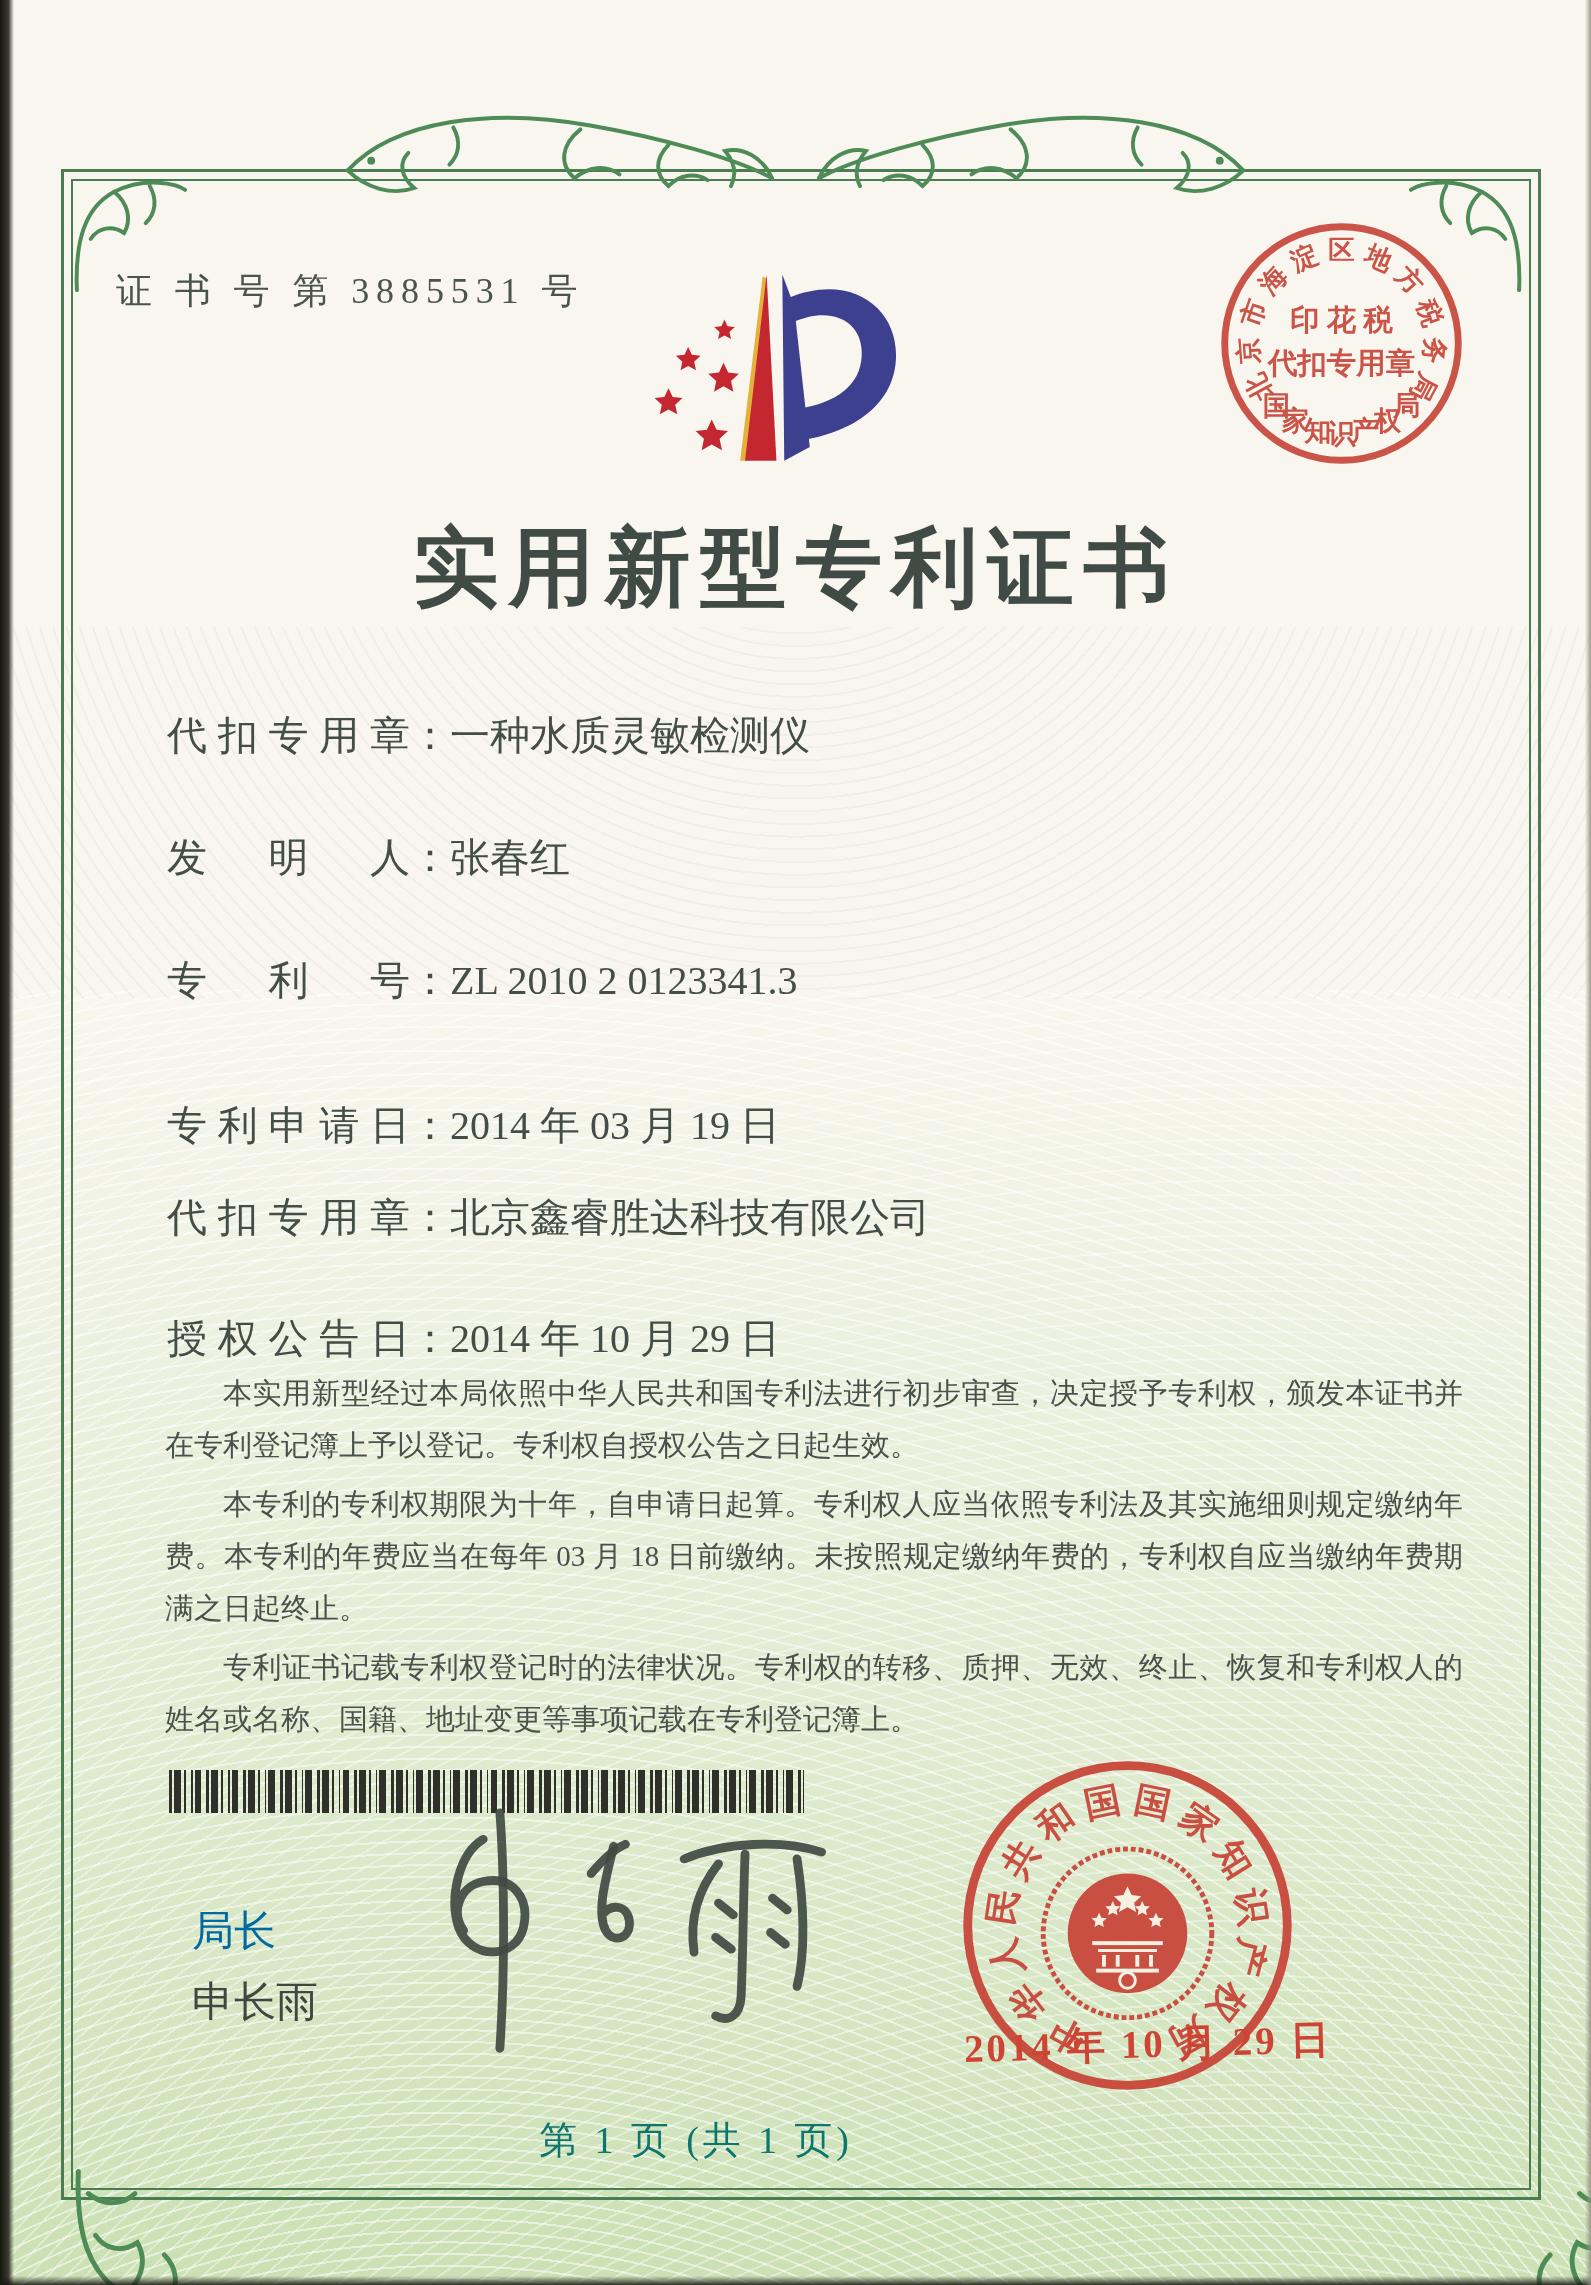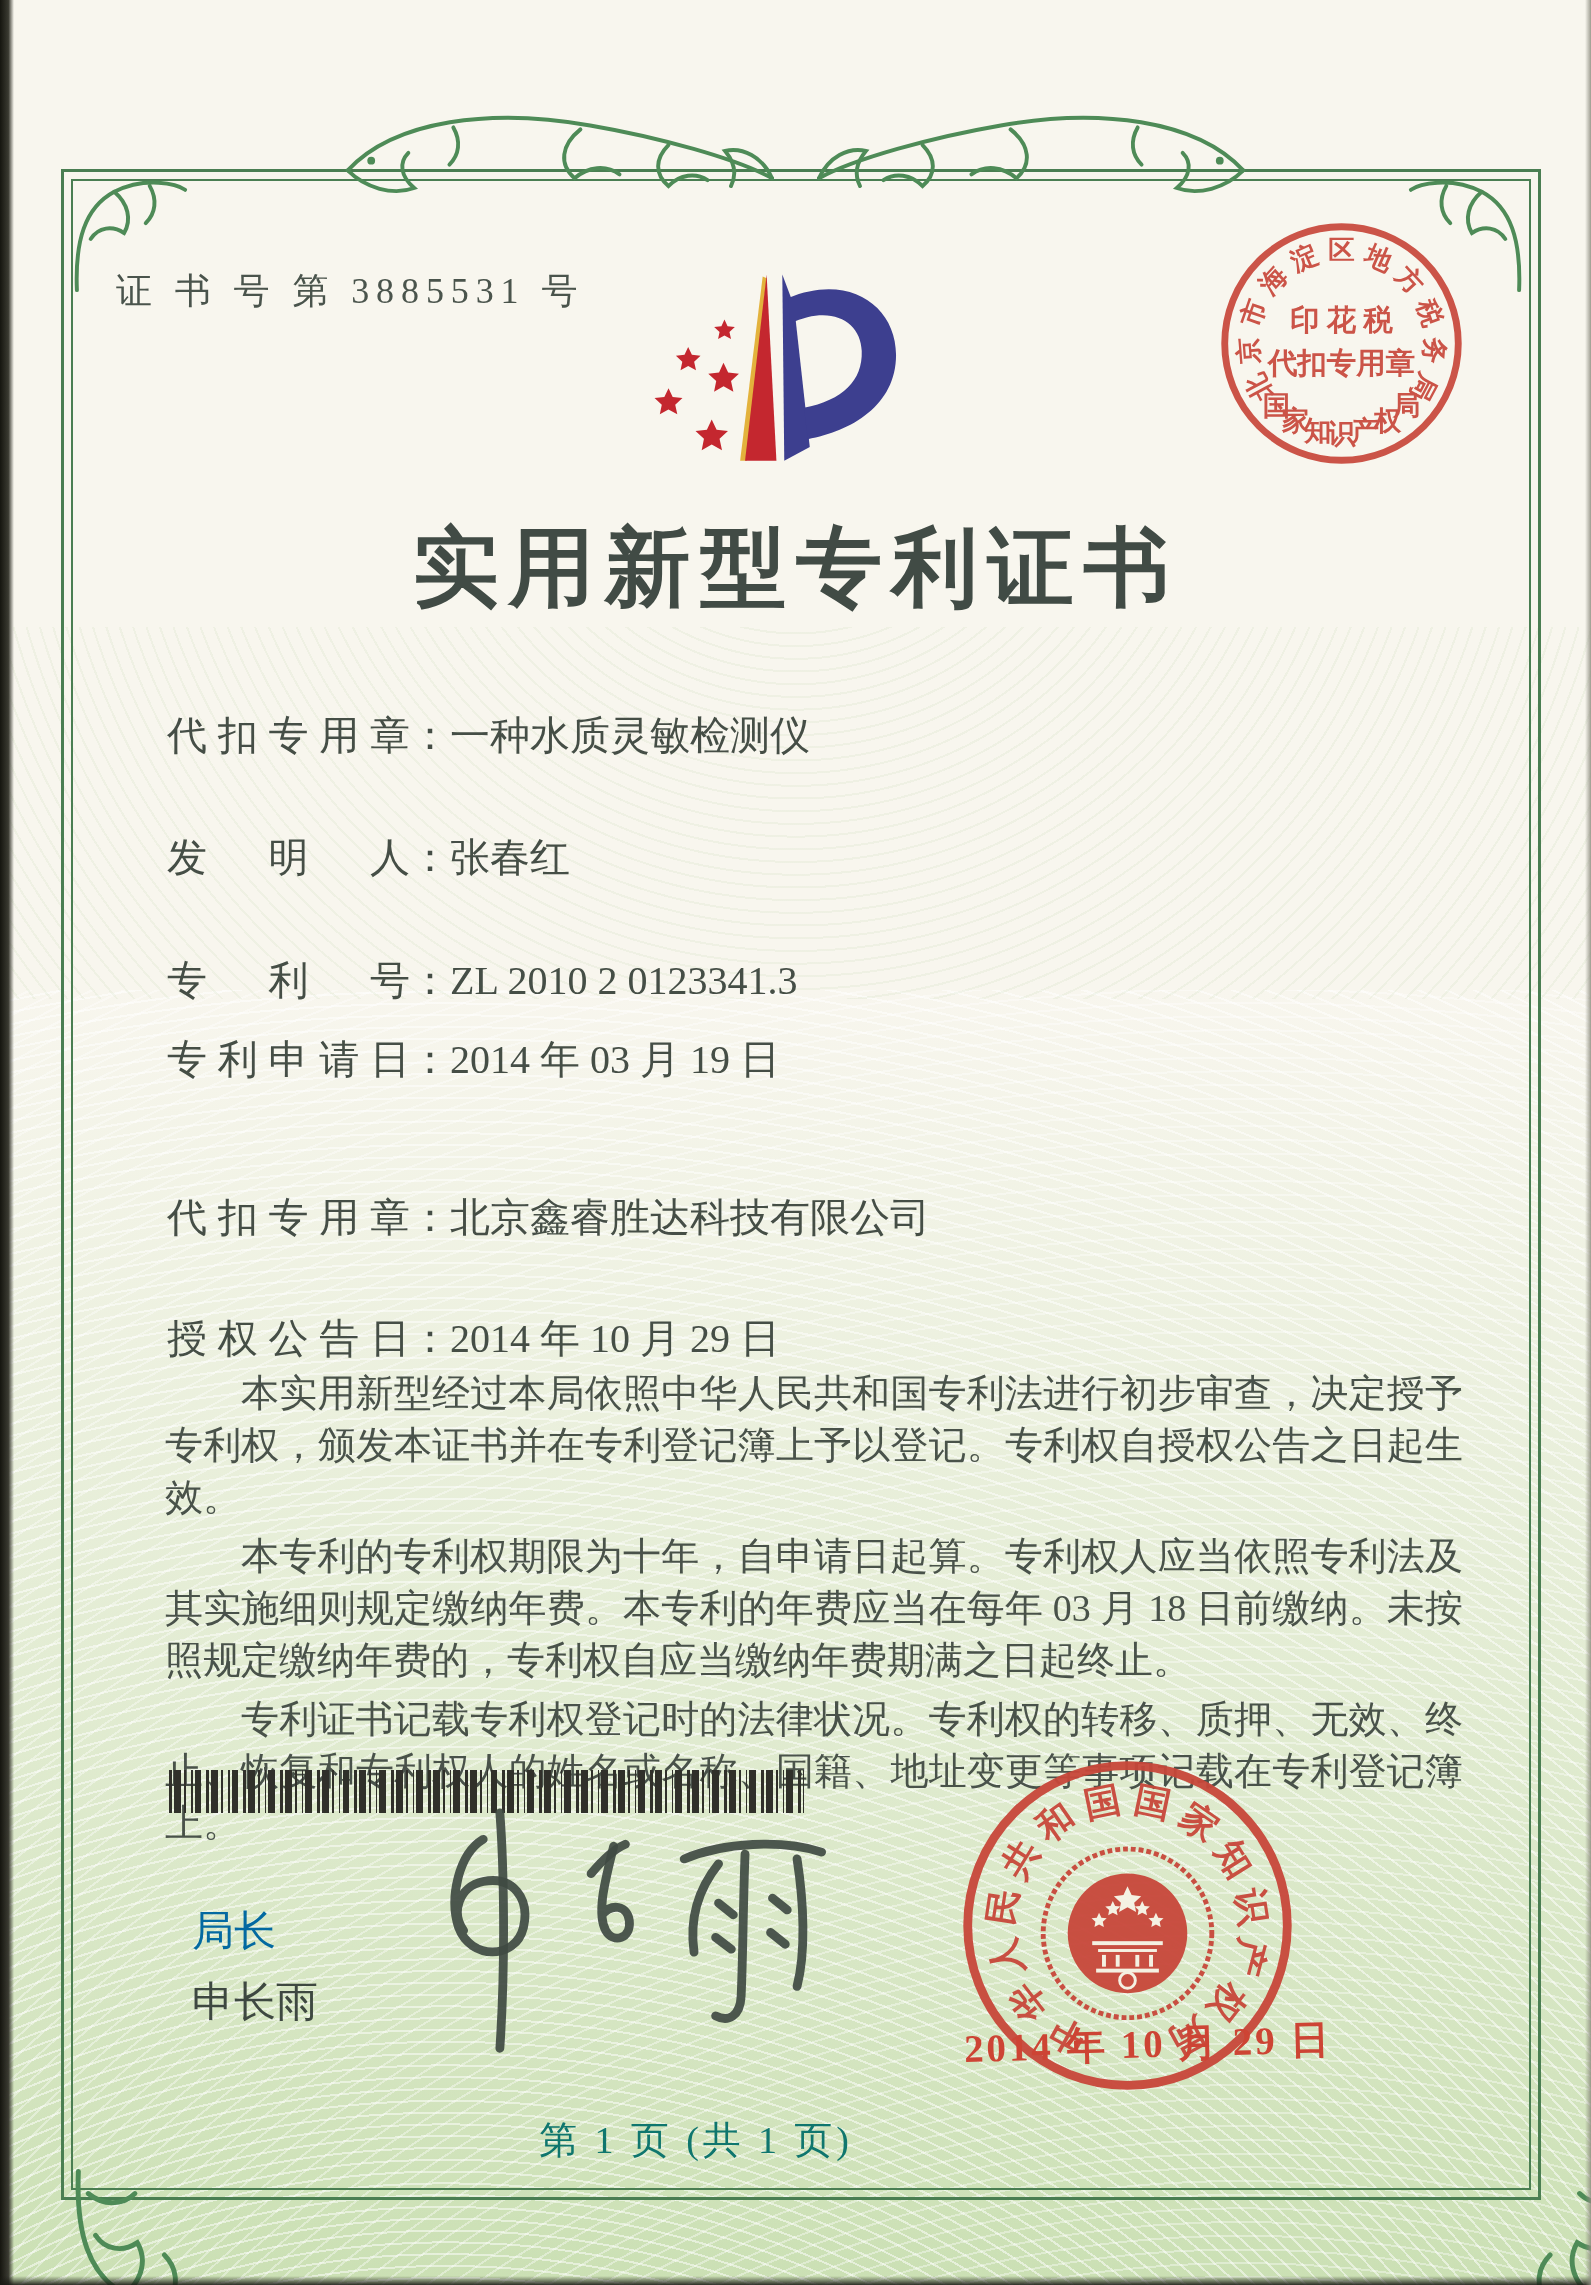--- a/index.html
+++ b/index.html
@@ -54,21 +54,21 @@
   .title{position:absolute;left:0;top:510px;width:100%;text-align:center;font-size:86px;
     font-weight:700;letter-spacing:9.8px;color:#414b45;z-index:5;}
 
   
   .fields{position:absolute;left:167px;top:0;z-index:5;}
   .field-row{position:absolute;left:0;white-space:nowrap;font-size:40px;color:var(--ink);}
   .f-label{display:inline-block;width:243px;text-align:justify;text-align-last:justify;}
   .f-colon{display:inline-block;}
   .f-value{display:inline-block;}
 
-  .paras{position:absolute;left:165px;top:1367px;width:1298px;z-index:5;font-size:38px;
+  .paras{position:absolute;left:165px;top:1367px;width:1298px;z-index:5;font-size:29px;
     line-height:52px;color:#49524a;text-align:justify;}
   .paras p{margin:0 0 6.9px 0;text-indent:2em;}
 
   
   .barcode{position:absolute;left:169px;top:1770px;width:635px;height:43px;z-index:5;
     background:repeating-linear-gradient(90deg,
       #30302a 0 2.9px, rgba(0,0,0,0) 2.9px 4.9px,
       #30302a 4.9px 11.8px, rgba(0,0,0,0) 11.8px 14.7px,
       #30302a 14.7px 16.7px, rgba(0,0,0,0) 16.7px 21.6px,
       #30302a 21.6px 23.5px, rgba(0,0,0,0) 23.5px 25.5px,
@@ -199,21 +199,21 @@
   <div class="fields">
     <div class="field-row" style="top:708px;">
       <span class="f-label">代扣专用章</span><span class="f-colon">：</span><span class="f-value">一种水质灵敏检测仪</span>
     </div>
     <div class="field-row" style="top:830px;">
       <span class="f-label">发明人</span><span class="f-colon">：</span><span class="f-value">张春红</span>
     </div>
     <div class="field-row" style="top:953px;">
       <span class="f-label">专利号</span><span class="f-colon">：</span><span class="f-value">ZL 2010 2 0123341.3</span>
     </div>
-    <div class="field-row" style="top:1032px;font-family:Liberation Serif, serif;">
+    <div class="field-row" style="top:1098px;font-family:Liberation Serif, serif;">
       <span class="f-label">专利申请日</span><span class="f-colon">：</span><span class="f-value">2014 年 03 月 19 日</span>
     </div>
     <div class="field-row" style="top:1190px;">
       <span class="f-label">代扣专用章</span><span class="f-colon">：</span><span class="f-value">北京鑫睿胜达科技有限公司</span>
     </div>
     <div class="field-row" style="top:1311px;">
       <span class="f-label">授权公告日</span><span class="f-colon">：</span><span class="f-value">2014 年 10 月 29 日</span>
     </div>
   </div>
 

